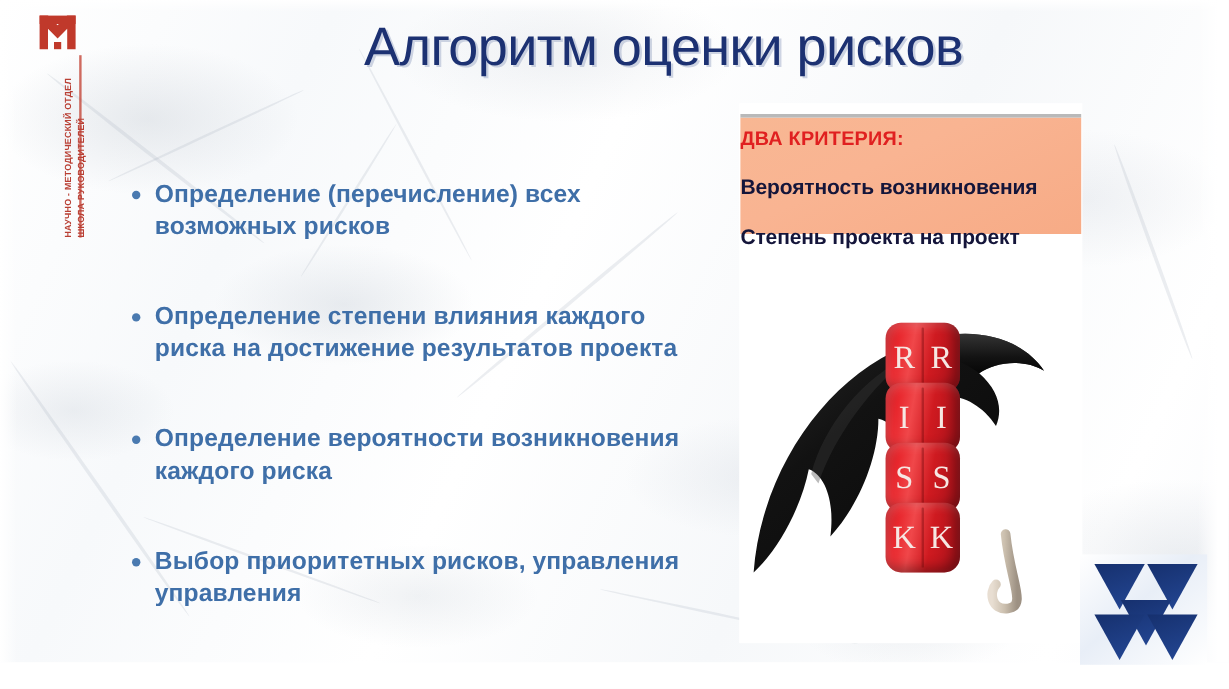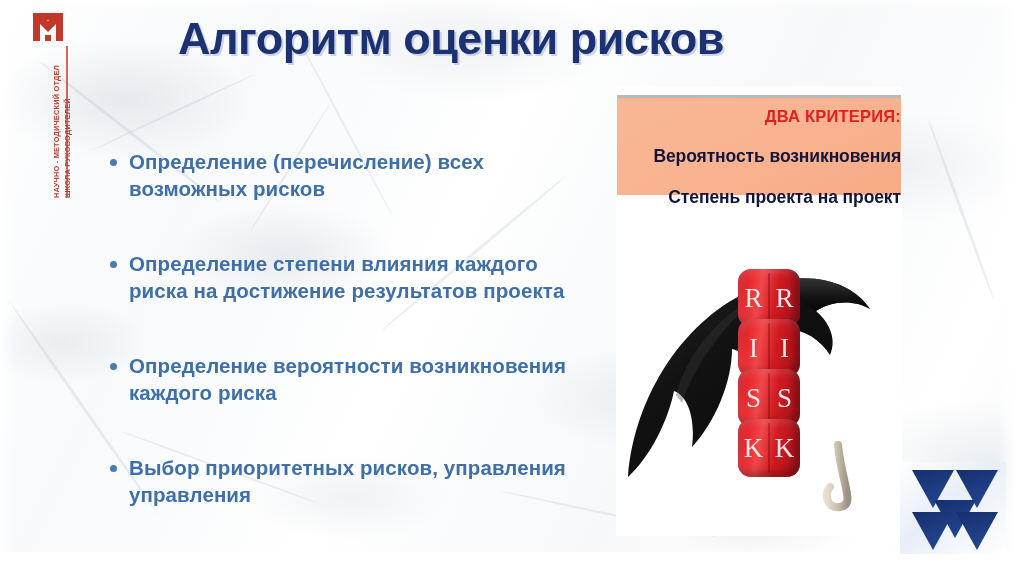--- a/index.html
+++ b/index.html
@@ -47,22 +47,22 @@
     font-size:7.4px;letter-spacing:.2px;white-space:nowrap;
     transform:rotate(-90deg);transform-origin:0 0;
     font-family:"Liberation Sans","DejaVu Sans",sans-serif;
   }
   .vtext.a{left:26px;top:190px;}
   .vtext.b{left:37px;top:190px;}
 
   
   #title{
     position:absolute;left:178px;top:13px;width:750px;
-    text-align:left;
-    font-size:45px;font-weight:bold;color:#1c3172;
+    text-align:center;
+    font-size:45px;font-weight:normal;color:#1c3172;
     letter-spacing:-0.5px;
     text-shadow:2px 2px 0 rgba(150,165,195,.45);
     font-family:"Liberation Sans","DejaVu Sans",sans-serif;
   }
 
   
   #bullets{position:absolute;left:110px;top:100px;width:490px;}
   .bullet{display:flex;margin-bottom:30px;margin-top:48px;}
   .bdot{
     flex:0 0 auto;width:7px;height:7px;border-radius:50%;
@@ -77,21 +77,21 @@
   #panel{
     position:absolute;left:616px;top:86px;width:286px;height:450px;
     background:#ffffff;
   }
   #criteria{
     position:absolute;left:617px;top:95px;width:284px;height:100px;
     background:linear-gradient(155deg,#f8b793 0%,#f9b492 40%,#f7ab86 100%);
     border-top:3px solid #b9b9b9;
     box-sizing:border-box;
     padding-top:9px;
-    text-align:right;
+    text-align:left;
   }
   .crit-head{
     color:#e02020;font-weight:bold;font-size:16.5px;letter-spacing:.2px;
   }
   .crit-line{
     color:#14153a;font-weight:bold;font-size:17.5px;margin-top:20px;letter-spacing:-.1px;
   }
 
   
   #art{position:absolute;left:616px;top:245px;width:286px;height:290px;overflow:hidden;}

